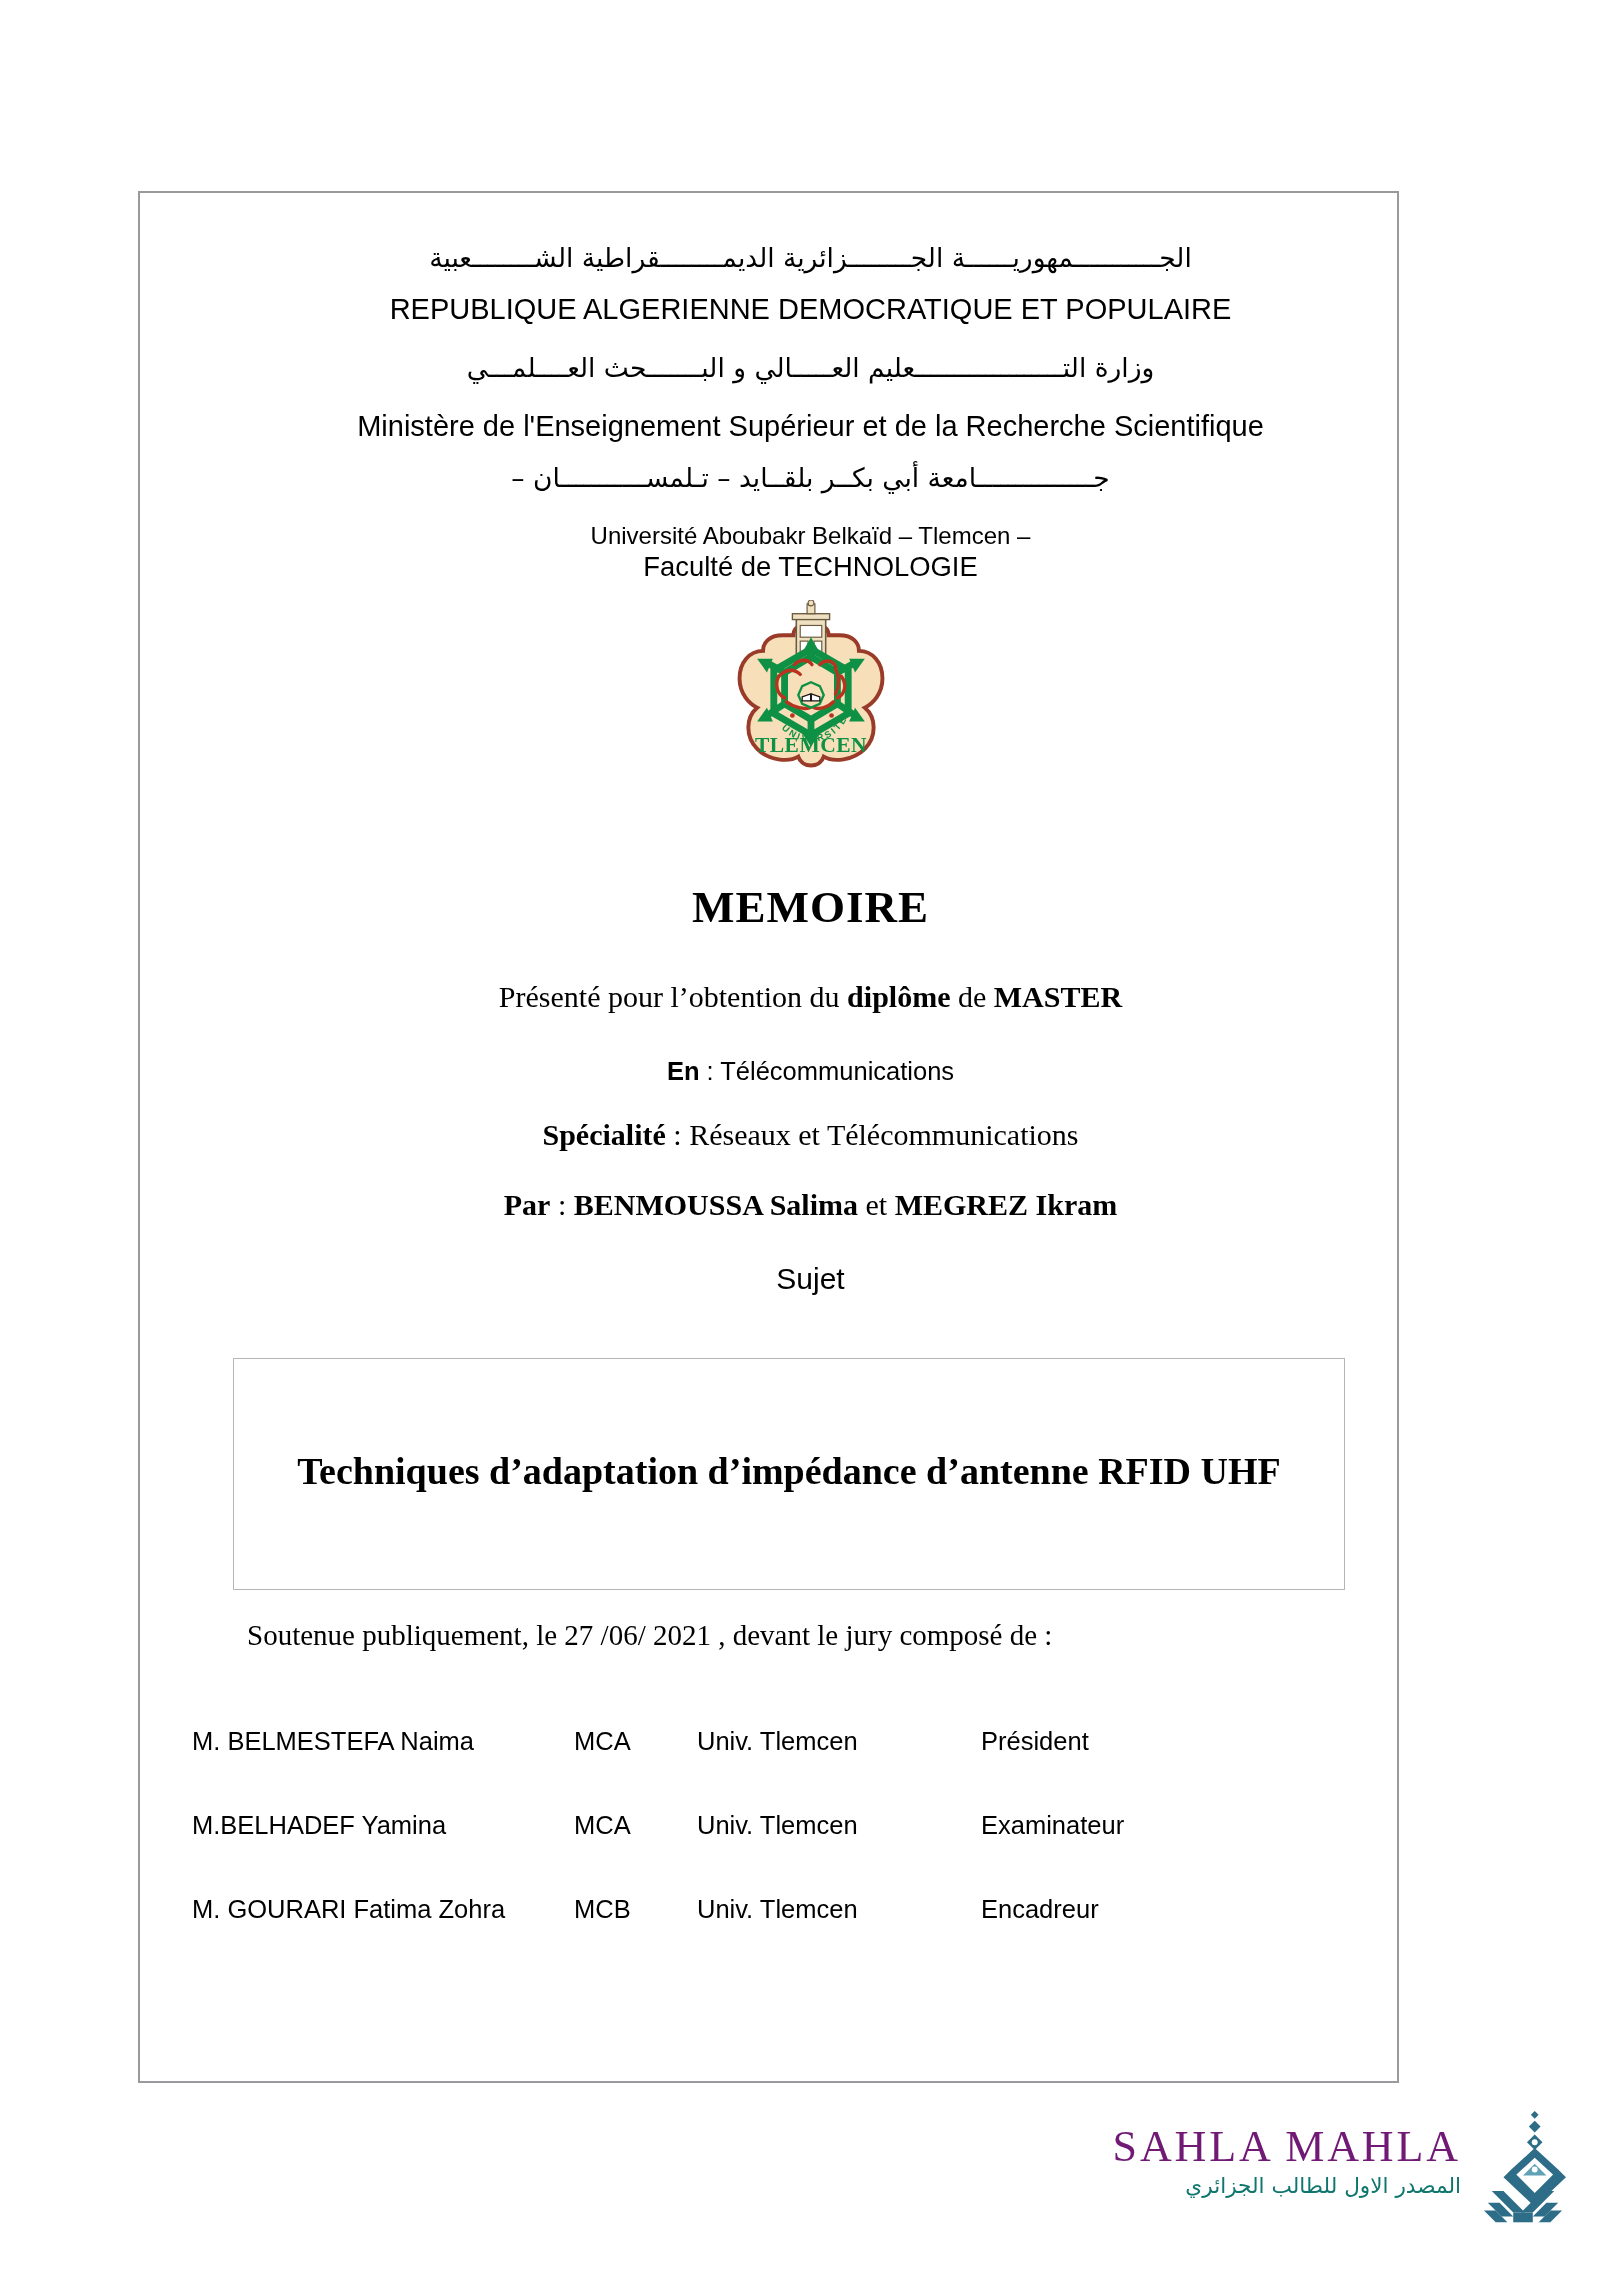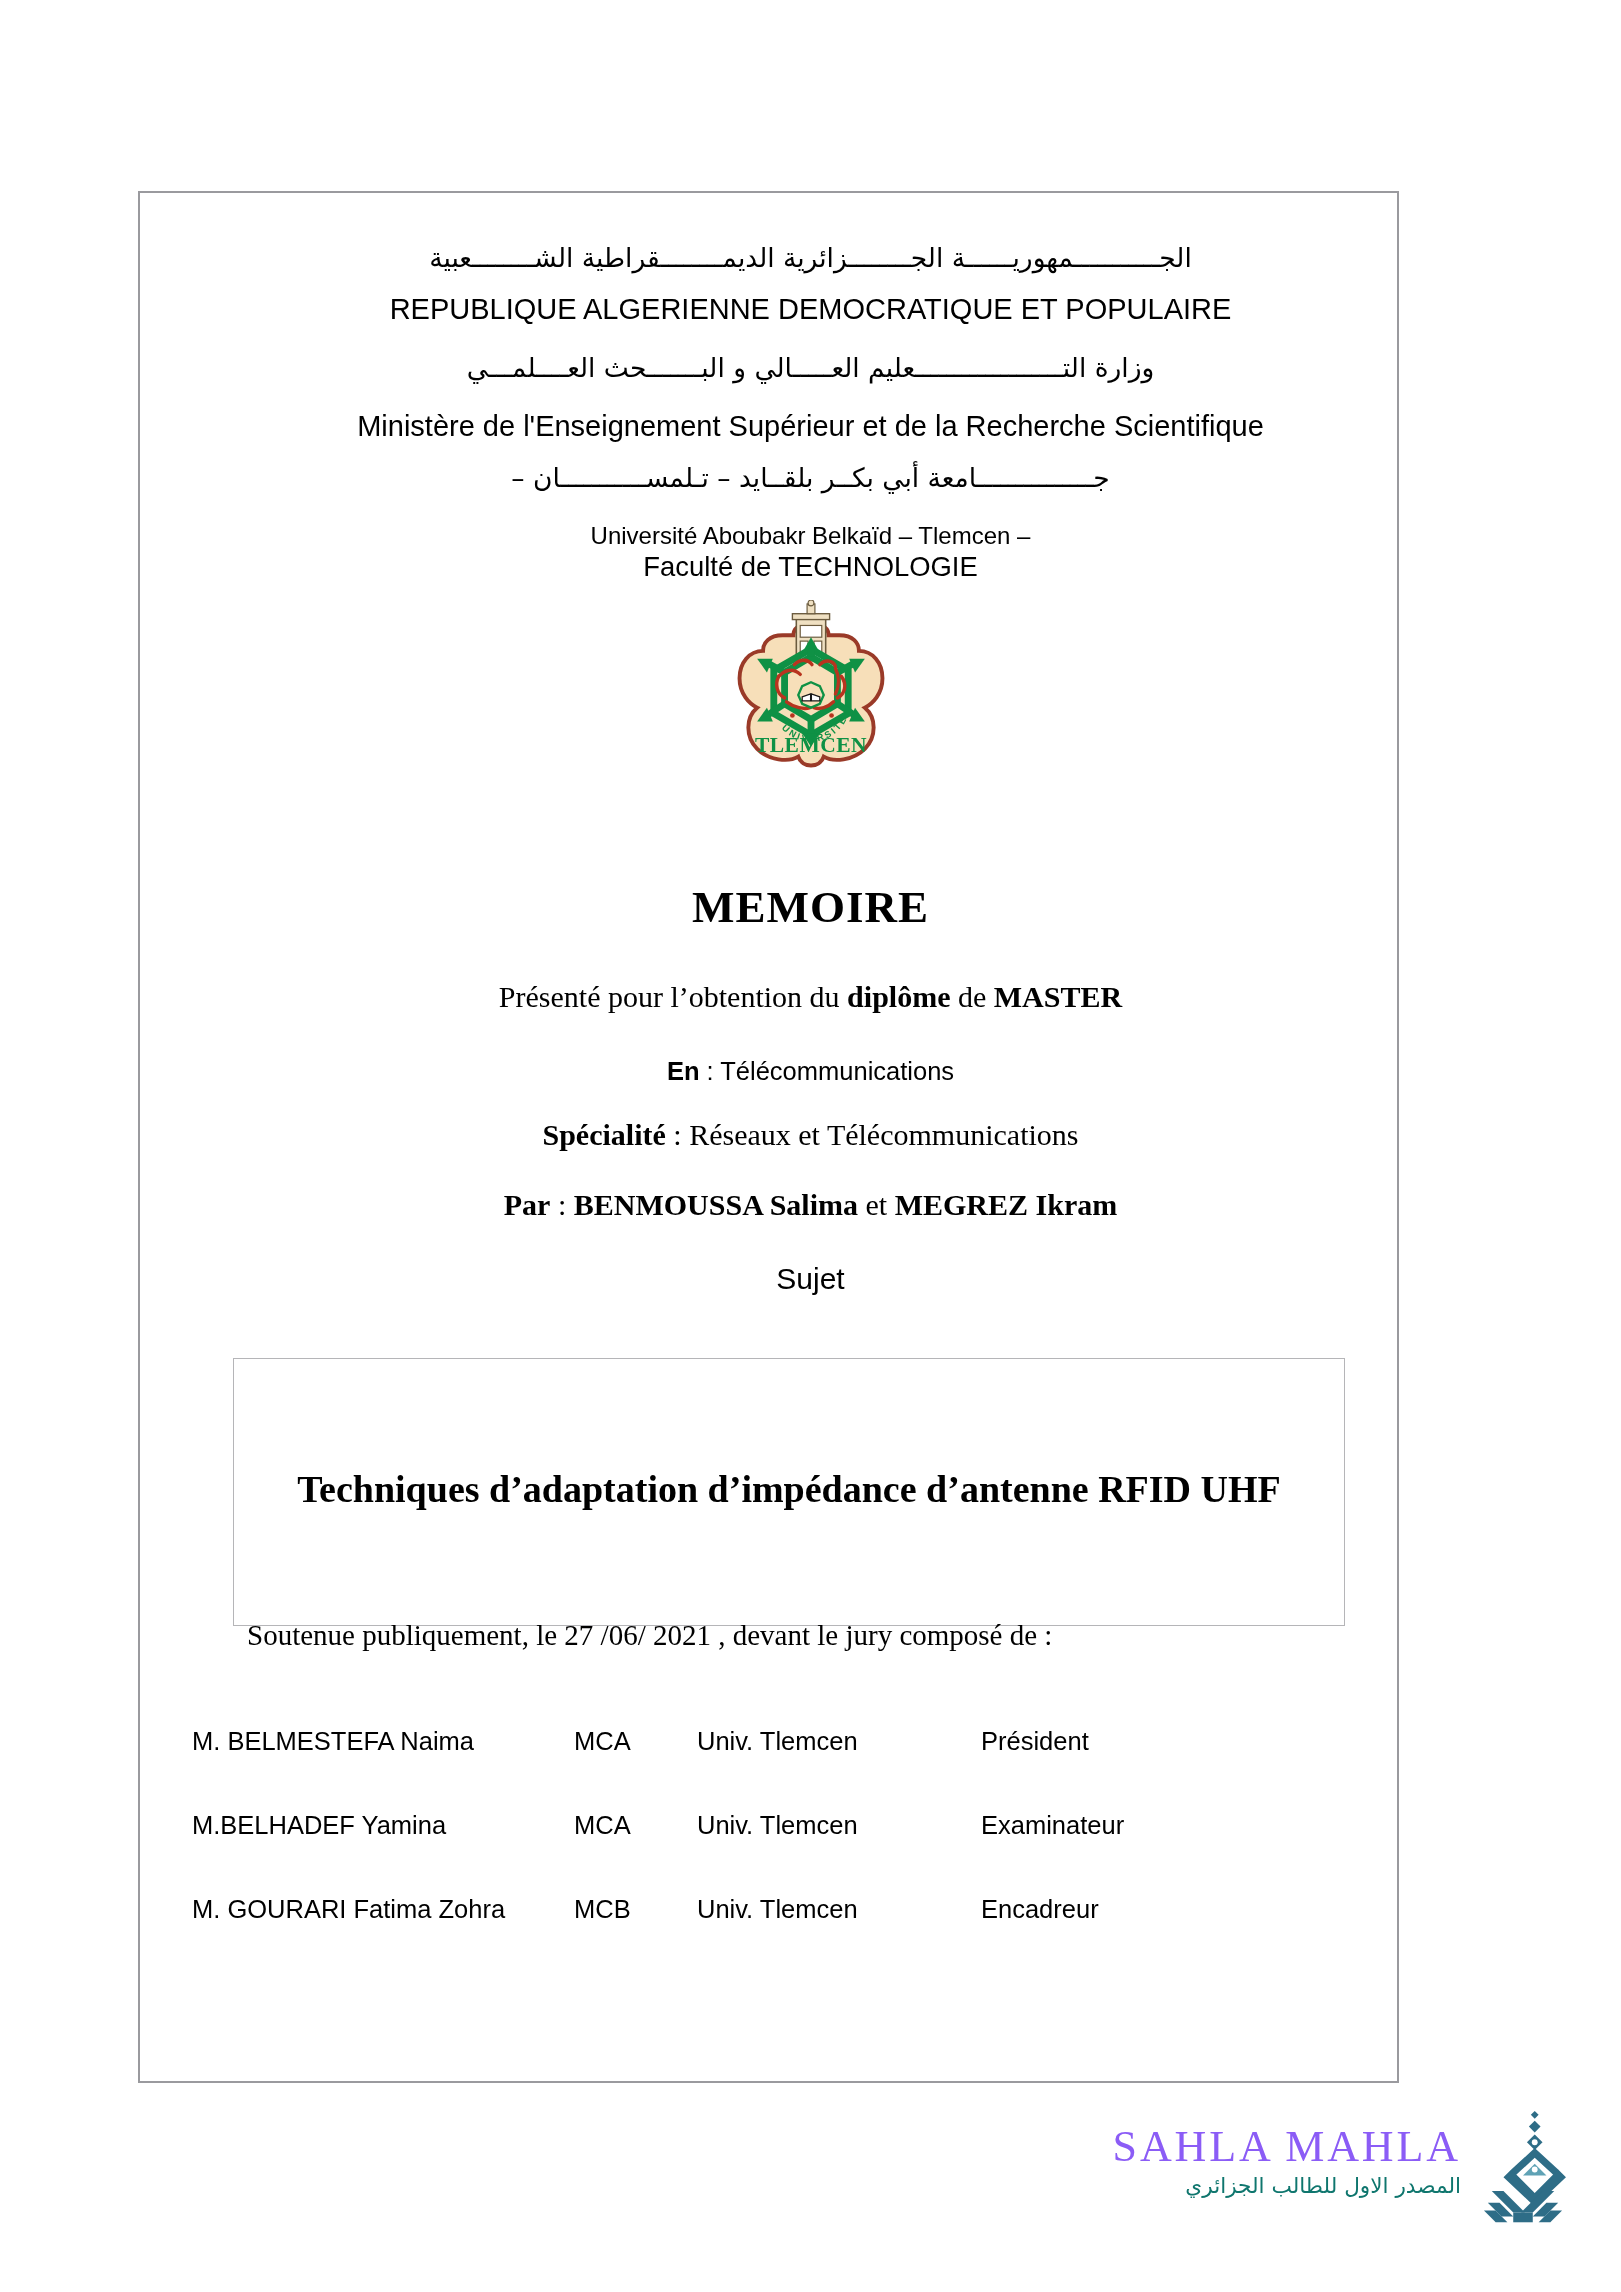--- a/index.html
+++ b/index.html
@@ -105,21 +105,21 @@
     font-weight: normal;
     text-align: center;
   }
 
   
   #title-box {
     position: absolute;
     left: 233px;
     top: 1358px;
     width: 1112px;
-    height: 268px;
+    height: 232px;
     border: 1px solid #b5b5b8;
     box-sizing: border-box;
     display: flex;
     align-items: center;
     justify-content: center;
   }
   #title-text {
     font-family: "Liberation Serif", serif;
     font-weight: bold;
     font-size: 38px;
@@ -172,21 +172,21 @@
     position: absolute;
     left: 0;
     top: 0;
     width: 363px;
     text-align: right;
   }
   #wm-title {
     font-family: "Liberation Serif", serif;
     font-size: 44px;
     letter-spacing: 2.9px;
-    color: #8b5cf6;
+    color: #701a75;
     line-height: 1;
   }
   #wm-sub {
     font-family: "DejaVu Sans", sans-serif;
     direction: rtl;
     font-size: 21.6px;
     color: #0f766e;
     margin-top: 5.9px;
     line-height: 1;
   }

